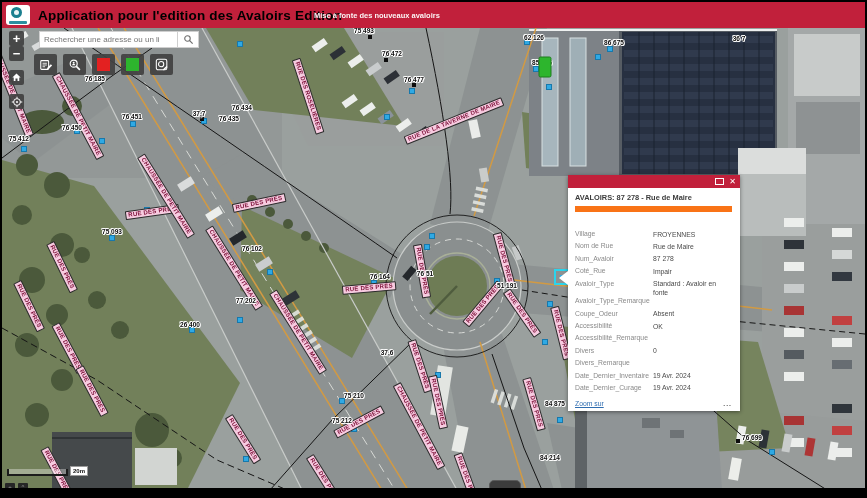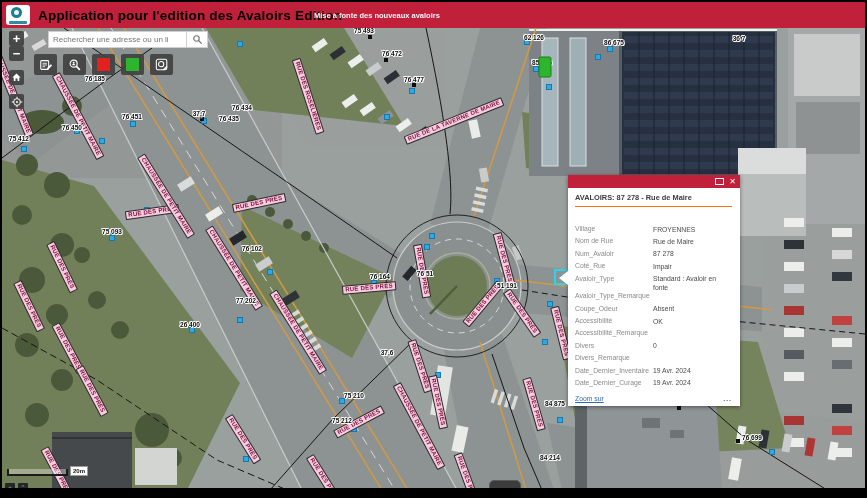--- a/index.html
+++ b/index.html
@@ -29,39 +29,39 @@
   .dot.black{background:#0d0d0d;}
   .selection{position:absolute;width:16px;height:16px;border:2px solid var(--c-sel,#2bd4ec);
     transform:translate(-50%,-50%);box-sizing:border-box;}
   .selection i{position:absolute;left:4px;top:4px;width:4px;height:4px;background:var(--c-dot,#2fa9e4);}
   .green-marker{position:absolute;width:11px;height:19px;background:var(--c-green,#2db52d);
     border:1px solid #1c7c1c;border-radius:2px;transform:translate(-50%,-50%);}
   
   .ctl{position:absolute;background:rgba(66,66,66,.93);color:#fff;border-radius:2px;
        display:flex;align-items:center;justify-content:center;cursor:pointer;z-index:8;}
   .zoombtn{left:7px;width:15px;height:15px;font-size:13px;font-weight:bold;line-height:13px;}
-  .searchbox{position:absolute;left:46px;top:3px;height:17px;display:flex;z-index:8;}
+  .searchbox{position:absolute;left:37px;top:3px;height:17px;display:flex;z-index:8;}
   .searchbox input{width:138px;height:17px;border:1px solid #cfcfcf;border-right:none;font-size:8px;
       padding:0 4px;color:#555;box-sizing:border-box;outline:none;font-family:inherit;}
   .searchbox .sbtn{width:22px;height:17px;background:#fff;border:1px solid #cfcfcf;display:flex;
       align-items:center;justify-content:center;box-sizing:border-box;cursor:pointer;}
   .toolrow{position:absolute;left:32px;top:26px;display:flex;gap:6px;z-index:8;}
   .toolbtn{width:23px;height:21px;background:rgba(66,66,66,.93);border-radius:2px;display:flex;
       align-items:center;justify-content:center;cursor:pointer;}
   .sq{width:13px;height:13px;}
   
   .popup{position:absolute;left:566px;top:147px;width:172px;z-index:7;
      box-shadow:0 1px 4px rgba(0,0,0,.45);font-size:6.8px;}
   .popup-titlebar{height:13px;background:var(--c-header,#c1203b);display:flex;align-items:center;
      justify-content:flex-end;gap:5px;padding:0 4px;}
   .win-max{width:7px;height:5px;border:1px solid #fff;display:inline-block;cursor:pointer;}
   .win-close{color:#fff;font-size:8px;font-weight:bold;line-height:8px;cursor:pointer;}
   .popup-body{background:#fff;padding:5px 8px 4px 7px;}
   .popup-title{font-size:7.4px;font-weight:bold;color:#3c3c3c;padding-bottom:4px;margin-bottom:18px;
-     border-bottom:1px solid #f97316;}
+     border-bottom:6px solid #f97316;}
   .prow{display:flex;min-height:12.4px;align-items:flex-start;}
   .prow .pl{flex:0 0 78px;color:#8a8a8a;white-space:nowrap;overflow:visible;}
   .prow .pv{color:#4a4a4a;white-space:normal;line-height:8.6px;padding-top:.5px;}
   .popup-footer{display:flex;justify-content:space-between;align-items:center;margin-top:4px;}
   .popup-footer a{color:var(--c-link,#2f6db0);text-decoration:underline;cursor:pointer;}
   .popup-footer .more{color:#555;font-weight:bold;letter-spacing:1px;cursor:pointer;}
   .popup-pointer{position:absolute;left:-9px;top:96px;width:0;height:0;border-top:7px solid transparent;
      border-bottom:7px solid transparent;border-right:9px solid #fff;}
   
   .scalebar{position:absolute;left:5px;top:438px;z-index:8;display:flex;align-items:flex-end;}

